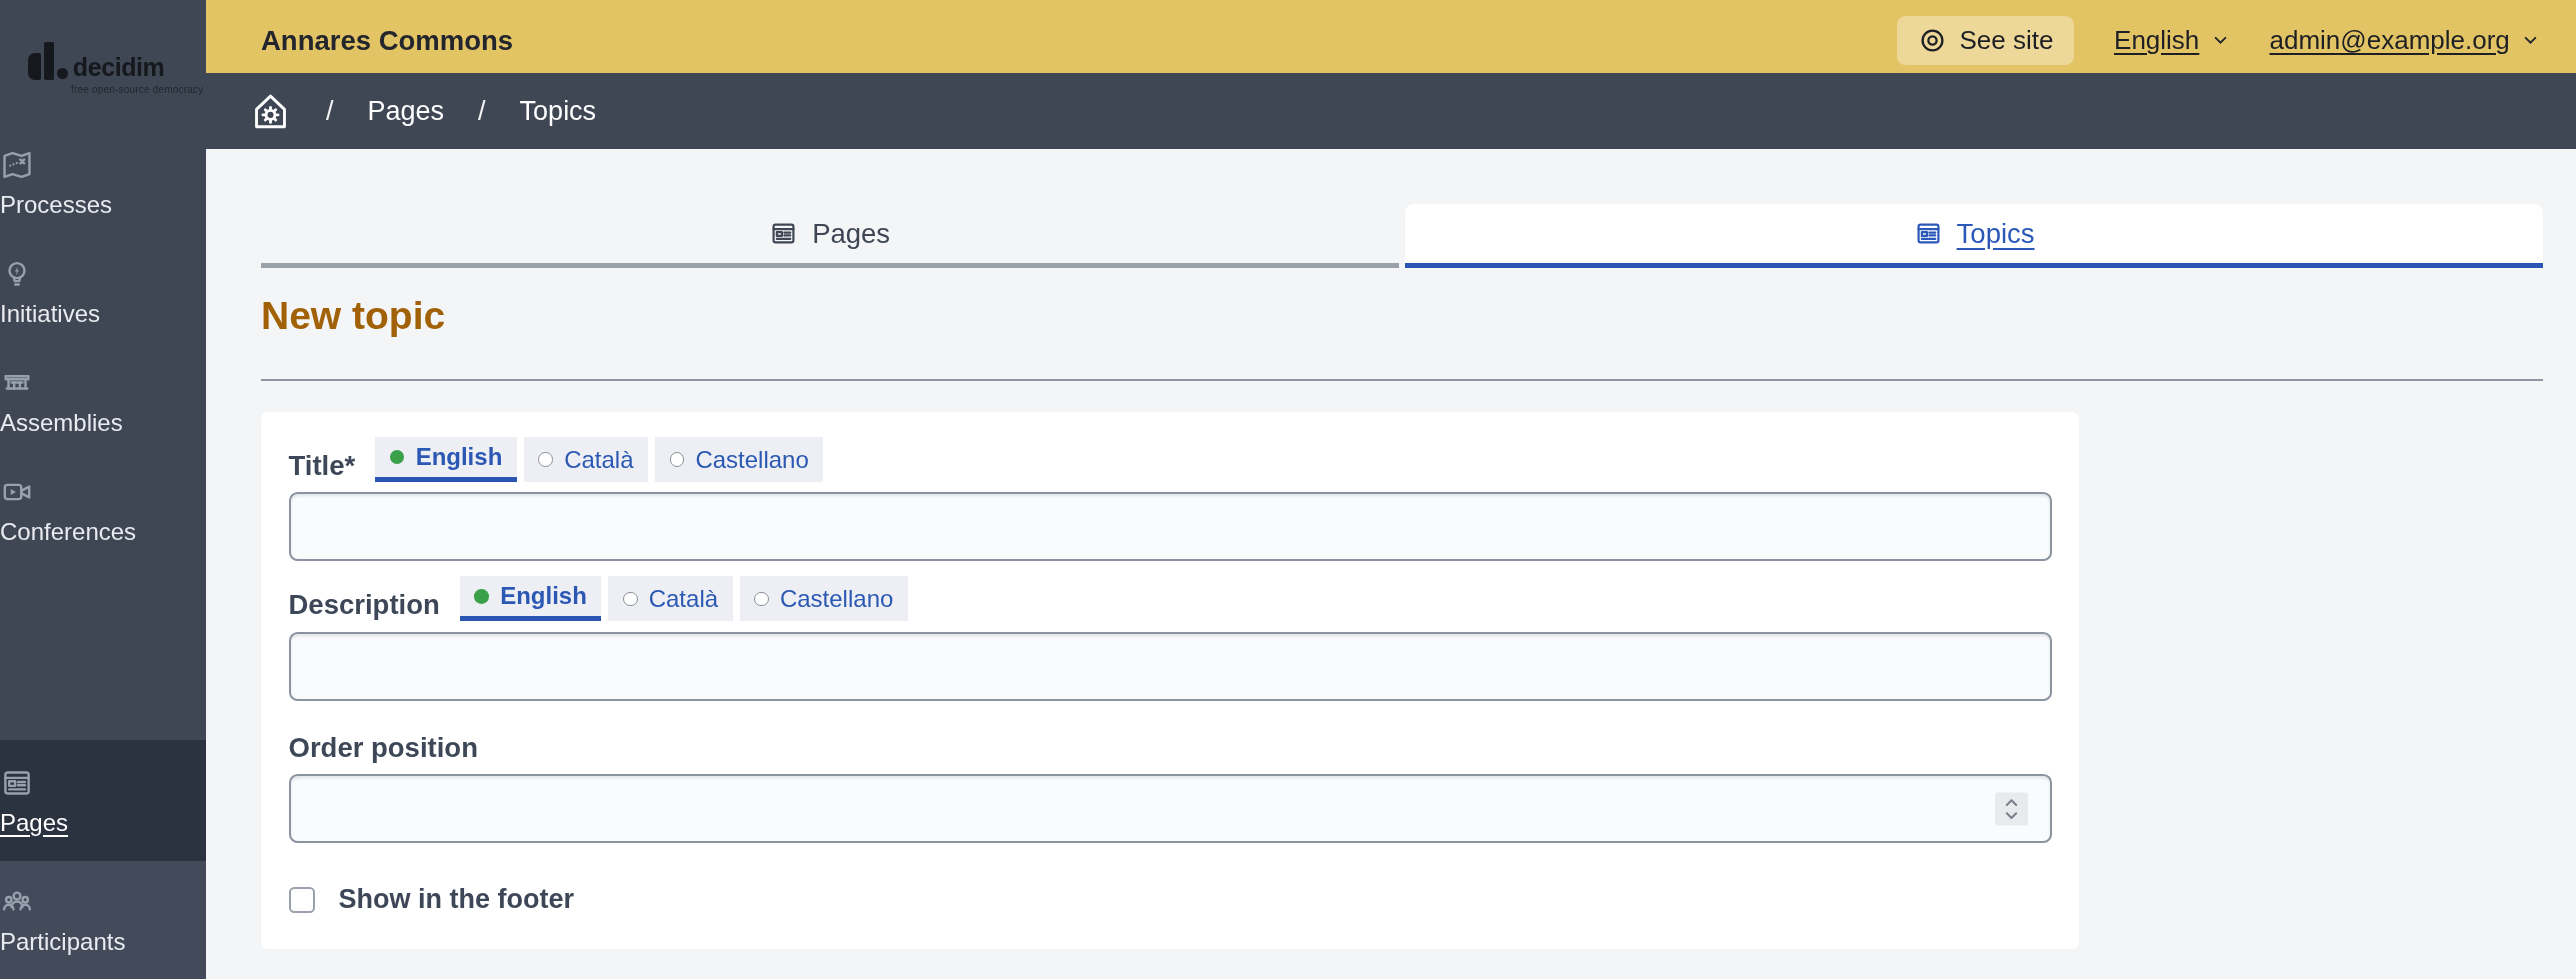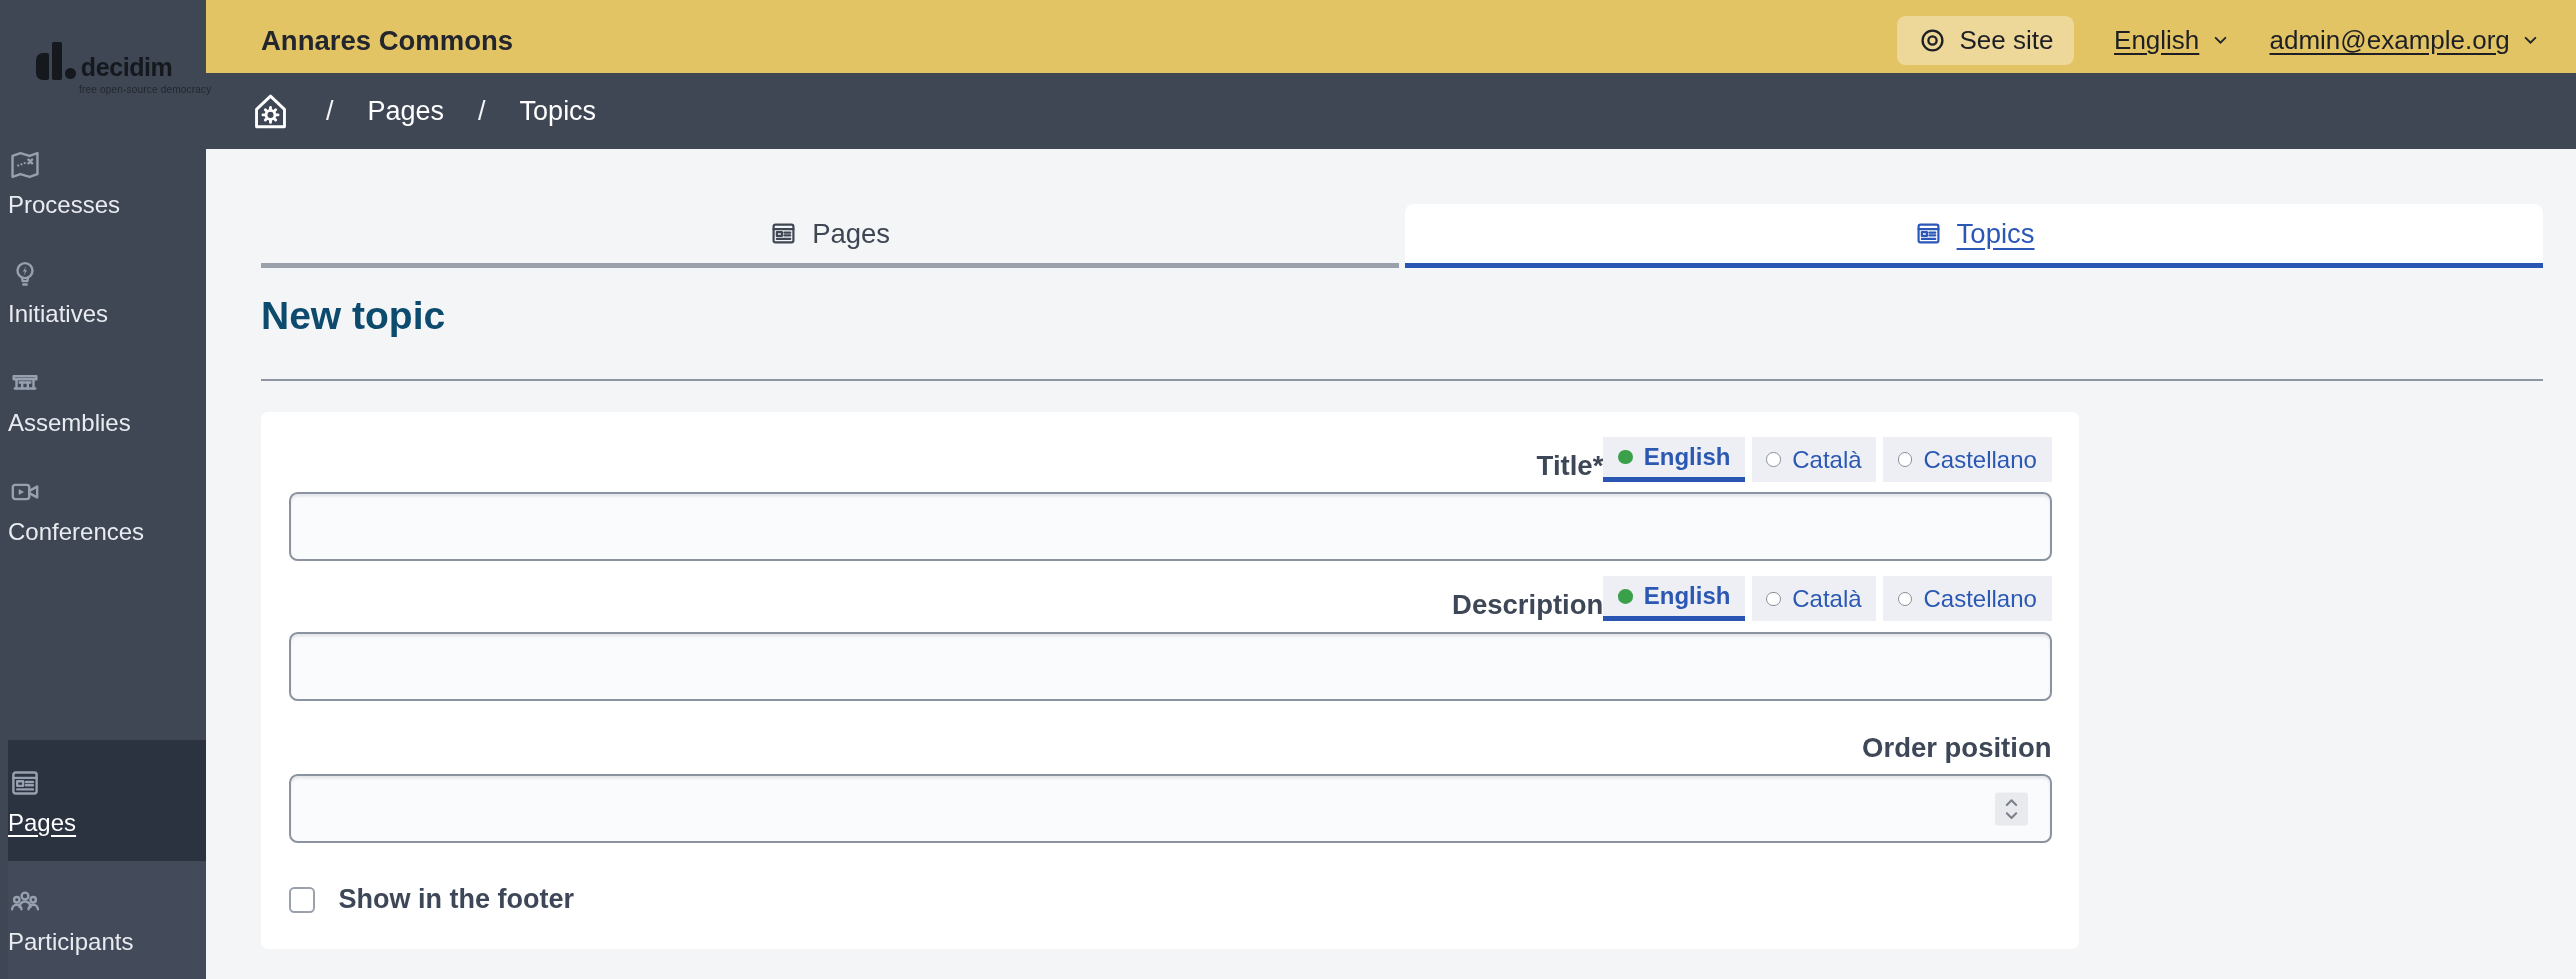--- a/index.html
+++ b/index.html
@@ -8,21 +8,21 @@
     position:relative;
     font-family:"Liberation Sans", sans-serif;
     background:#f4f5f7;
     color:#3d4757;
   }
   svg { display:block; }
 
   
   .sidebar {
     position:absolute; left:0; top:0; width:206px; height:980px;
-    background:#3f4755; z-index:5; display:flex; flex-direction:column;padding-left:8px;
+    background:#3f4755; z-index:5; display:flex; flex-direction:column;
   }
   .logo-area { height:129px; padding:42px 0 0 28px; }
   .logo-row { display:flex; align-items:flex-end; }
   .lg-d   { width:13px; height:27.5px; background:#15181d; border-radius:6.9px 1.7px 1.7px 6.9px; }
   .lg-bar { width:10.3px; height:38px; background:#15181d; border-radius:1.7px; margin-left:2.6px; }
   .lg-dot { width:11.2px; height:11.2px; background:#15181d; border-radius:50%; margin-left:3.4px; margin-bottom:0.9px; }
   .lg-word { font-size:25px; font-weight:bold; color:#15181d; letter-spacing:-0.4px; margin-left:4.3px; line-height:0.95; }
   .lg-tagline { font-size:10px; color:#23272e; margin:4.3px 0 0 43px; letter-spacing:0.2px; white-space:nowrap; }
 
   .nav-item {
@@ -80,28 +80,28 @@
   .tab-ic { width:29px; height:29px; }
   .tab.inactive { color:#3e4654; border-bottom:5.2px solid #9aa1ab; }
   .tab.inactive .tab-ic * { stroke:#3e4654; }
   .tab.active {
     background:#ffffff; border-radius:8.6px 8.6px 0 0;
     border-bottom:5.2px solid #2a55b2; color:#2a57b8;
   }
   .tab.active .tab-label { text-decoration:underline; text-underline-offset:5.2px; }
   .tab.active .tab-ic * { stroke:#2a57b8; }
 
-  .page-heading { margin-top:26px; font-size:39px; font-weight:bold; color:#0c4a6e; line-height:1.15; }
+  .page-heading { margin-top:26px; font-size:39px; font-weight:bold; color:#a16207; line-height:1.15; }
   .heading-rule { margin-top:40px; border:none; border-top:2.6px solid #8f96a1; }
 
   .card {
     margin-top:31px; width:1818px; background:#ffffff;
     border-radius:6.9px; padding:22.3px 27.5px 34px;
   }
-  .field-head { display:flex; align-items:flex-end; justify-content:flex-end; min-height:48px; }
+  .field-head { display:flex; align-items:flex-end; justify-content:flex-start; min-height:48px;gap:20px; }
   .field-head.plain { min-height:41px; margin-top:22.3px; }
   .field-label { font-size:27.5px; font-weight:bold; color:#3d4757; }
   .field + .field { margin-top:12px; }
 
   .lang-tabs { display:flex; gap:6.9px; align-items:flex-end; }
   .lang-tab {
     display:flex; align-items:center; gap:11.2px;
     background:#edeff5; height:45px; padding:0 14.6px;
     font-size:24px; color:#2b58b3; cursor:pointer;
   }

